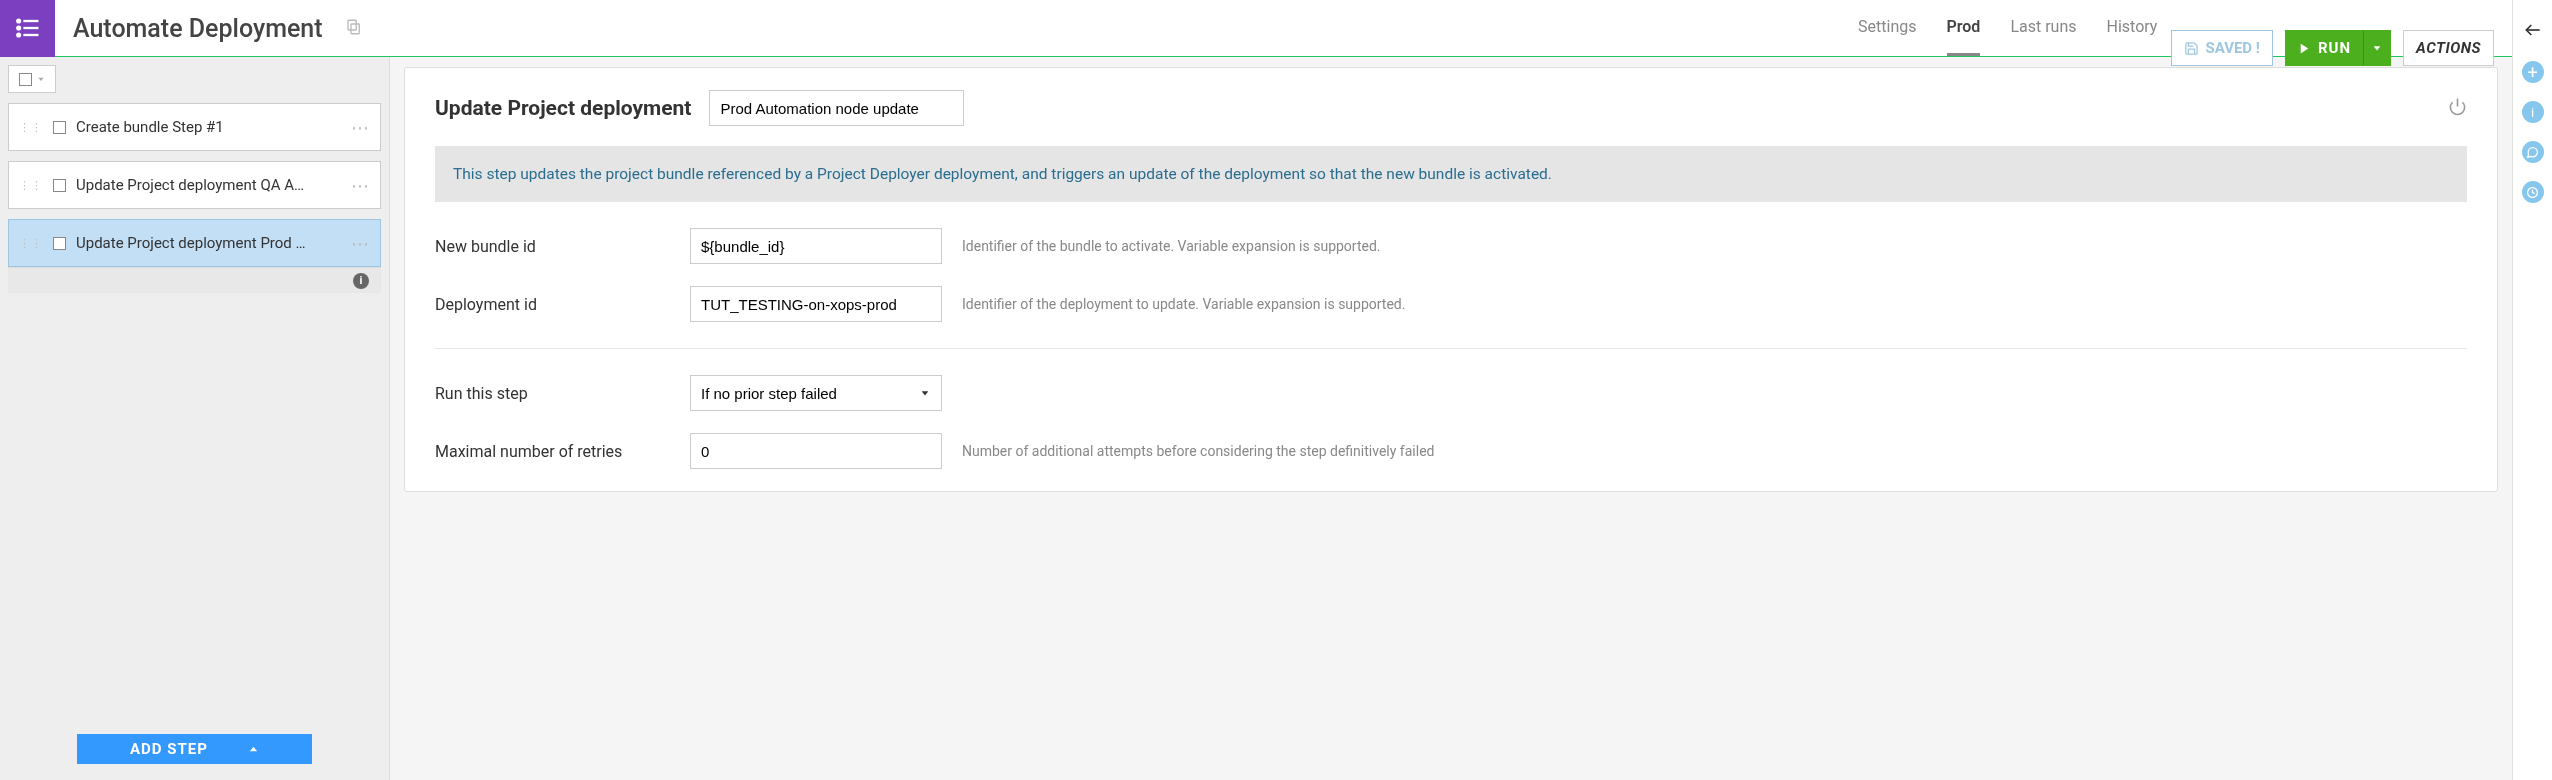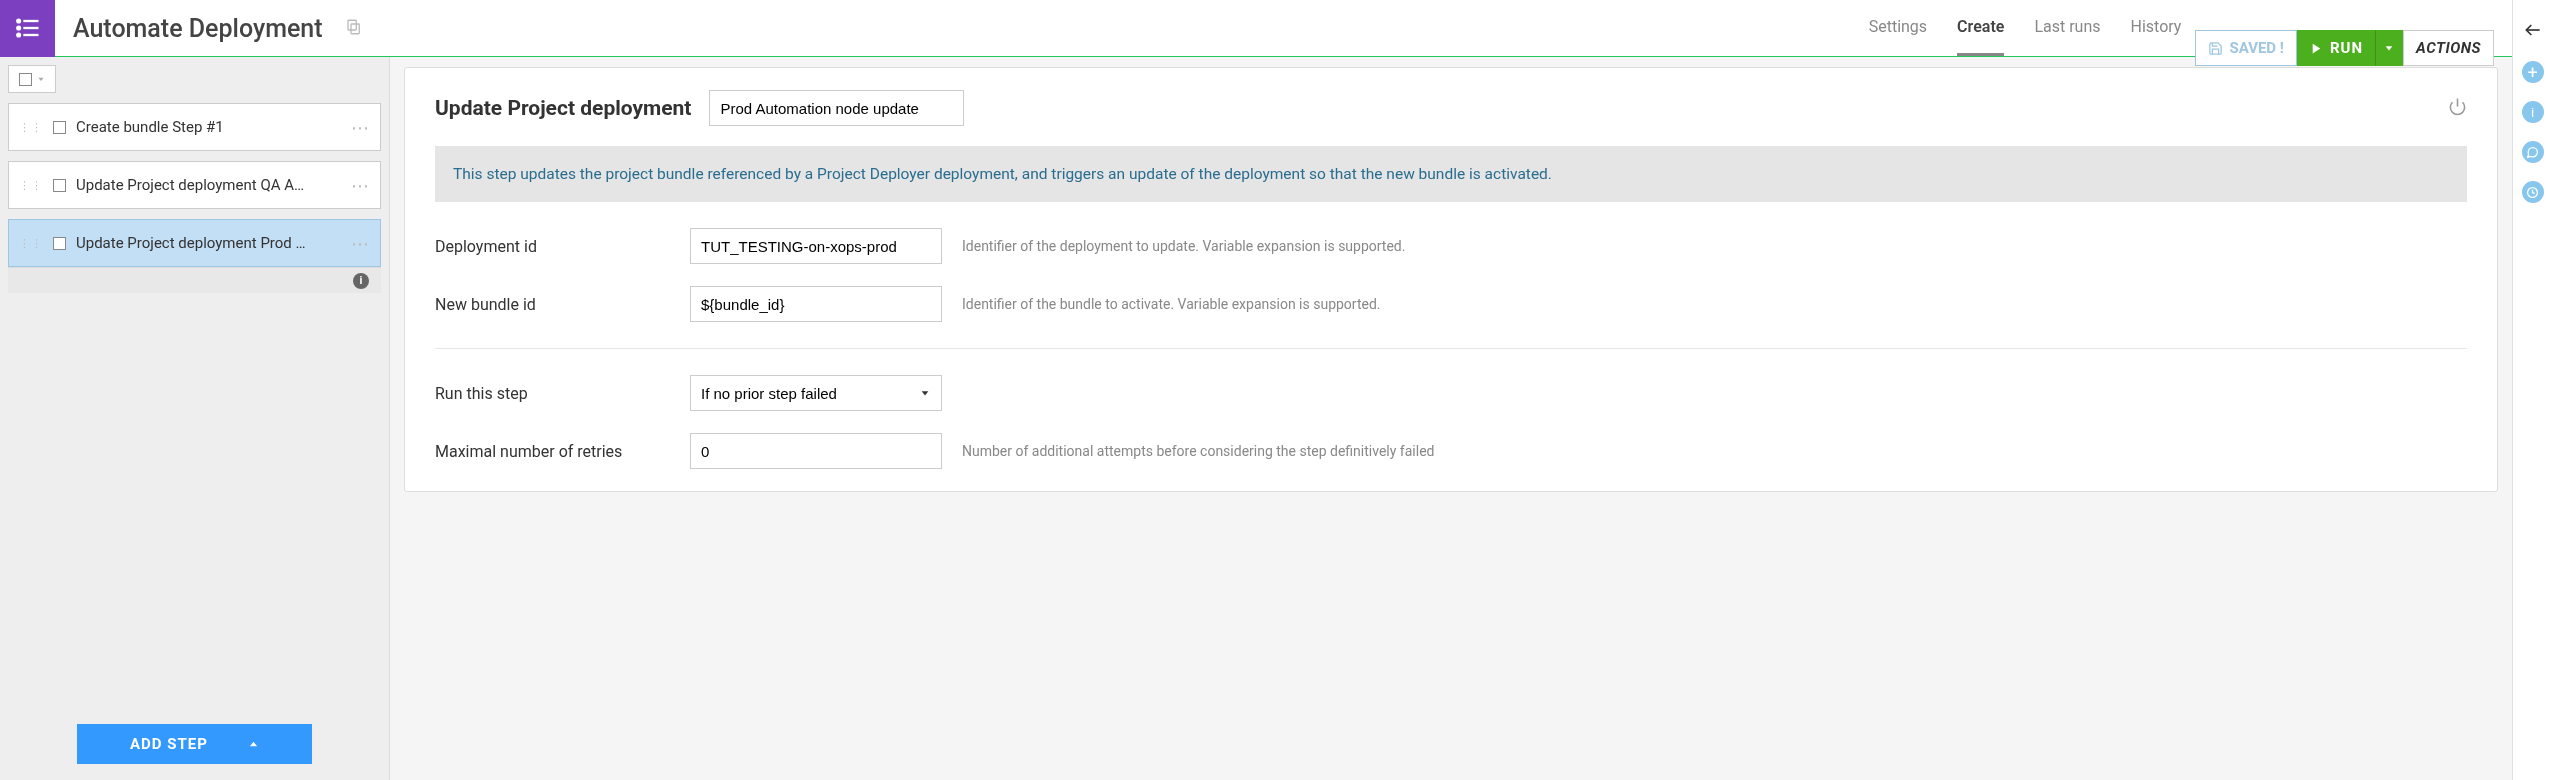--- a/index.html
+++ b/index.html
@@ -10,21 +10,21 @@
   
   .topbar { grid-column: 1 / 2; grid-row: 1; display: flex; align-items: center; background: #fff; border-bottom: 1px solid #22c55e; }
   .menu-btn { width: 55px; height: 57px; background: #7b3fbf; color: #fff; display: flex; align-items: center; justify-content: center; cursor: pointer; }
   .menu-btn svg { width: 28px; height: 28px; }
   .title { font-size: 25px; font-weight: 500; color: #444; margin-left: 18px; }
   .copy-icon { margin-left: 22px; color: #bbb; cursor: pointer; }
   .copy-icon svg { width: 18px; height: 18px; }
   .tabs { margin-left: auto; display: flex; gap: 30px; align-items: center; height: 100%; padding-right: 14px; }
   .tab { color: #888; font-size: 16px; height: 100%; display: flex; align-items: center; cursor: pointer; border-bottom: 3px solid transparent; }
   .tab.active { color: #444; font-weight: 600; border-bottom-color: #888; }
-  .top-actions { display: flex; align-items: flex-end; gap: 0; padding-right: 18px; margin-top: 40px; }
+  .top-actions { display: flex; align-items: flex-end; gap: 12px; padding-right: 18px; margin-top: 40px; }
   .btn { height: 36px; display: flex; align-items: center; justify-content: center; padding: 0 12px; font-size: 15px; font-weight: 700; cursor: pointer; border: 1px solid #ccc; background: #fff; }
   .btn-saved { color: #9fc6e0; border-color: #9fc6e0; background: #fff; }
   .btn-saved svg { width: 15px; height: 15px; margin-right: 6px; }
   .btn-run { background: #4caf1d; color: #fff; border-color: #4caf1d; letter-spacing: 1px; }
   .btn-run svg { width: 13px; height: 13px; margin-right: 7px; fill: #fff; }
   .btn-run-drop { background: #4caf1d; color: #fff; border-color: #4caf1d; width: 28px; padding: 0; border-left: 1px solid #3d9216; }
   .btn-run-drop svg { width: 10px; height: 10px; fill: #fff; }
   .btn-actions { color: #333; letter-spacing: 0.5px; font-style: italic; }
   .run-group { display: flex; }
   .run-group .btn-run { border-right: none; }
@@ -47,21 +47,21 @@
   .step-item.selected { background: #c3dff5; border-color: #9fc6e0; }
   .drag { color: #bbb; font-size: 11px; letter-spacing: 1px; cursor: grab; }
   .cb { width: 13px; height: 13px; border: 1.5px solid #888; background: #fff; flex-shrink: 0; }
   .step-label { font-size: 15px; white-space: nowrap; overflow: hidden; text-overflow: ellipsis; flex: 1; }
   .step-label b { font-weight: 400; }
   .step-dots { color: #bbb; font-size: 18px; letter-spacing: 1px; cursor: pointer; }
 
   .info-row { background: #e8e8e8; height: 26px; display: flex; align-items: center; justify-content: flex-end; padding-right: 12px; margin-top: -10px; margin-bottom: 10px; border-top: 1px solid #ddd; }
   .info-row .i { width: 16px; height: 16px; border-radius: 50%; background: #666; color: #fff; display: flex; align-items: center; justify-content: center; font-size: 11px; font-weight: bold; cursor: pointer; }
 
-  .add-step { margin-top: auto; margin-bottom: 8px; align-self: center; width: 235px; height: 40px; background: #3399ff; color: #fff; font-weight: 700; letter-spacing: 1px; display: flex; align-items: center; justify-content: center; gap: 40px; cursor: pointer; font-size: 15px; }
+  .add-step { margin-top: auto; margin-bottom: 8px; align-self: center; width: 235px; height: 30px; background: #3399ff; color: #fff; font-weight: 700; letter-spacing: 1px; display: flex; align-items: center; justify-content: center; gap: 40px; cursor: pointer; font-size: 15px; }
   .add-step svg { width: 11px; height: 11px; fill: #fff; }
 
   .editor { flex: 1; padding: 10px 14px; overflow: auto; }
   .panel { background: #fff; border: 1px solid #ddd; border-radius: 3px; padding: 22px 30px; }
   .panel-head { display: flex; align-items: center; gap: 18px; margin-bottom: 20px; }
   .panel-title { font-size: 21px; font-weight: 700; color: #333; }
   .panel-name-input { border: 1px solid #ccc; height: 36px; padding: 0 10px; font-size: 15px; width: 255px; }
   .panel-head .spacer { flex: 1; }
   .power { color: #999; cursor: pointer; }
   .power svg { width: 19px; height: 19px; }
@@ -98,21 +98,21 @@
     <div class="title">Automate Deployment</div>
     <div class="copy-icon">
       <svg viewBox="0 0 24 24" fill="none" stroke="currentColor" stroke-width="1.8">
         <rect x="8" y="8" width="11" height="13" rx="1"></rect>
           <rect x="4" y="3" width="11" height="13" rx="1"></rect>
       </svg>
     </div>
 
     <div class="tabs">
       <div class="tab">Settings</div>
-      <div class="tab active">Create</div>
+      <div class="tab active">Prod</div>
       <div class="tab">Last runs</div>
       <div class="tab">History</div>
     </div>
 
     <div class="top-actions">
       <div class="btn btn-saved">
         <svg viewBox="0 0 24 24" fill="none" stroke="currentColor" stroke-width="2">
             <path d="M19 21H5a2 2 0 0 1-2-2V5a2 2 0 0 1 2-2h11l5 5v11a2 2 0 0 1-2 2z"></path>
             <polyline points="17 21 17 13 7 13 7 21"></polyline>
             <polyline points="7 3 7 8 15 8"></polyline>
@@ -212,29 +212,29 @@
             <svg viewBox="0 0 24 24" fill="none" stroke="currentColor" stroke-width="2">
                 <path d="M18.36 6.64a9 9 0 1 1-12.73 0"></path>
                 <line x1="12" y1="2" x2="12" y2="12"></line>
               </svg>
           </div>
         </div>
 
         <div class="note">This step updates the project bundle referenced by a Project Deployer deployment, and triggers an update of the deployment so that the new bundle is activated.</div>
 
         <div class="field">
+          <div class="field-label">New bundle id</div>
+          <input type="text" value="${bundle_id}" style="">
+          <div class="help">Identifier of the bundle to activate. Variable expansion is supported.</div>
+        </div>
+
+        <div class="field">
           <div class="field-label">Deployment id</div>
           <input type="text" value="TUT_TESTING-on-xops-prod" style="">
           <div class="help">Identifier of the deployment to update. Variable expansion is supported.</div>
-        </div>
-
-        <div class="field">
-          <div class="field-label">New bundle id</div>
-          <input type="text" value="${bundle_id}" style="">
-          <div class="help">Identifier of the bundle to activate. Variable expansion is supported.</div>
         </div>
 
         <hr class="divider">
 
         <div class="field">
           <div class="field-label">Run this step</div>
           <div class="select-wrap">
             <select>
               <option>If no prior step failed</option>
             </select>

